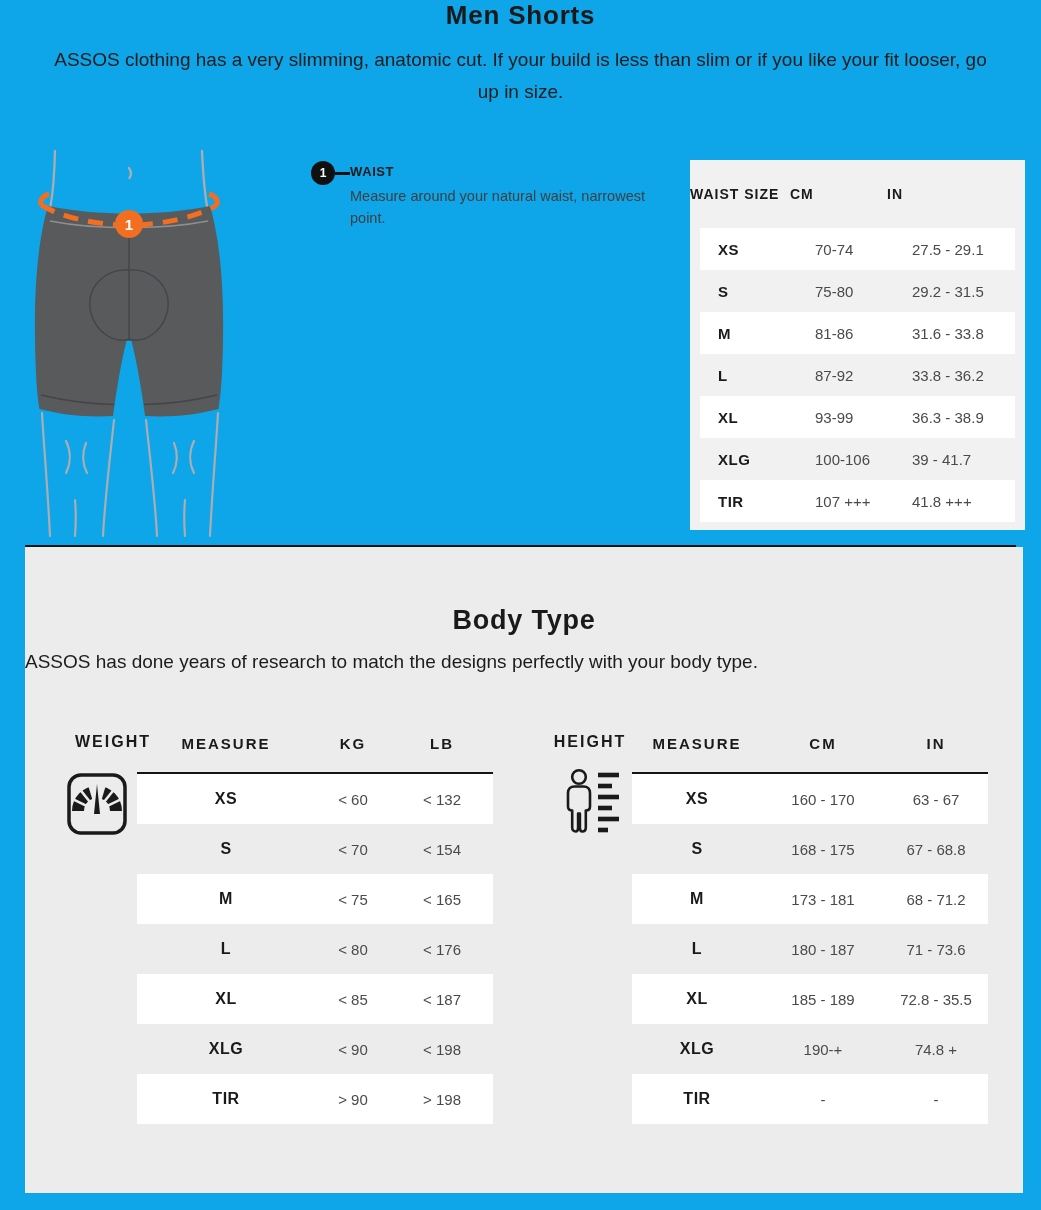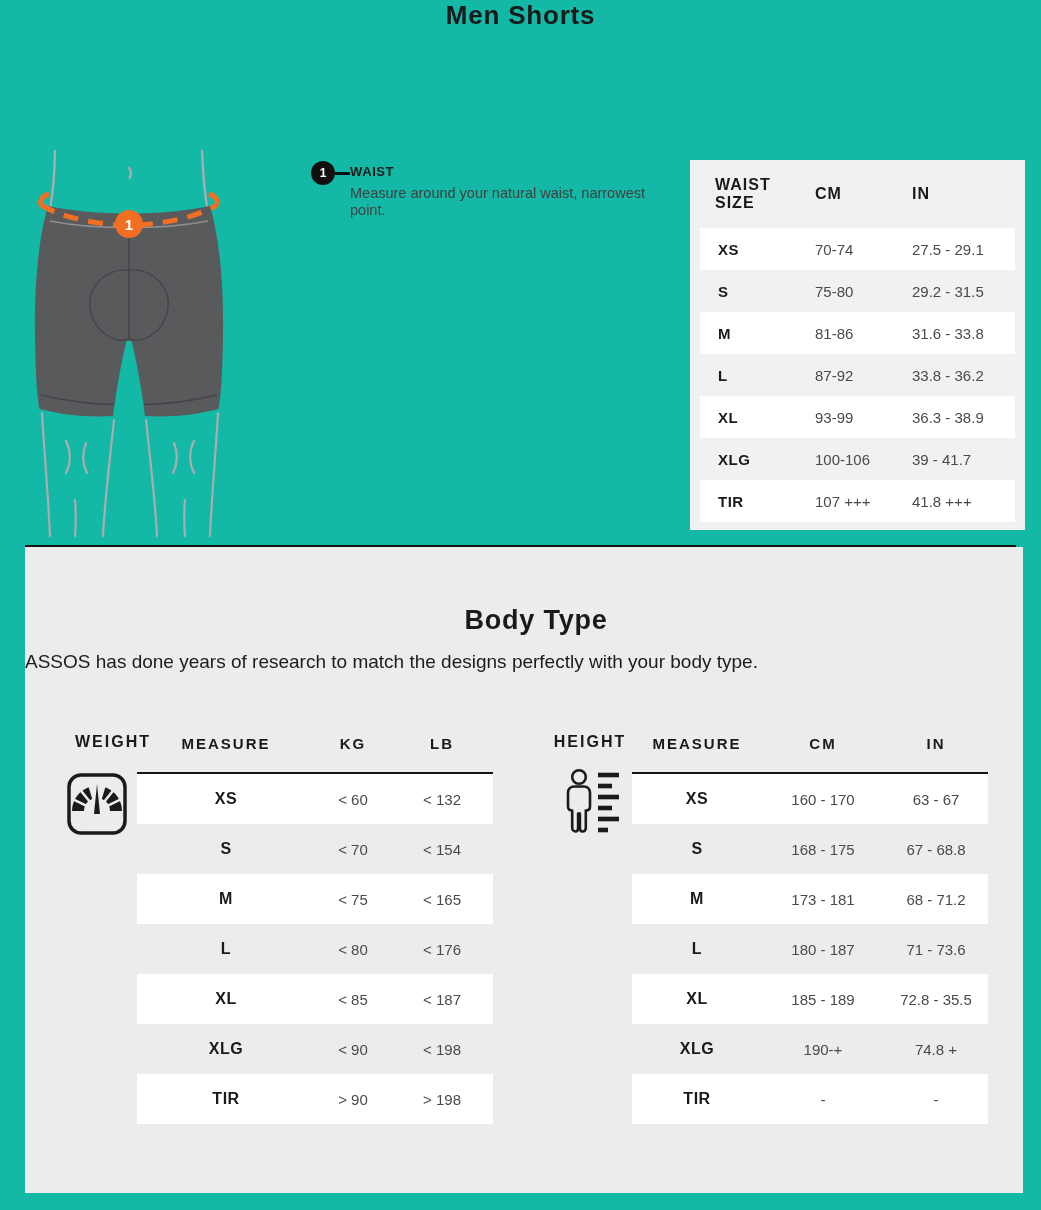--- a/index.html
+++ b/index.html
@@ -1,52 +1,52 @@
 <!DOCTYPE html>
 <html><head>
 <meta charset="utf-8">
 <style>
   * { margin:0; padding:0; box-sizing:border-box; }
   body { background:#fff; font-family:"Liberation Sans","DejaVu Sans",sans-serif; color:#1a1a1a; }
-  .page { position:relative; width:1041px; height:1210px; background:#14b8a6; overflow:hidden; }
+  .page { position:relative; width:1041px; height:1210px; background:#0ea5e9; overflow:hidden; }
 
   
   .page-title { position:absolute; top:0; left:0; width:100%; text-align:center;
     font-size:26px; font-weight:700; letter-spacing:0.8px; line-height:30px; }
   .intro { position:absolute; top:44px; left:50%; transform:translateX(-50%);
     width:950px; text-align:center; font-size:19px; line-height:32px; color:#1c1c1c; }
 
   
   .shorts-svg { position:absolute; left:28px; top:148px; }
 
   
   .annotation { position:absolute; left:311px; top:161px; display:flex; }
   .badge { width:24px; height:24px; border-radius:50%; background:#101010; color:#fff;
     font-size:12px; font-weight:700; display:flex; align-items:center; justify-content:center; flex:0 0 auto; }
   .badge-dash { width:15px; height:2.5px; background:#101010; margin-top:11px; flex:0 0 auto; }
   .ann-text { width:330px; }
   .ann-title { font-size:13px; font-weight:700; letter-spacing:0.6px; line-height:18px; padding-top:2px; }
-  .ann-desc { margin-top:4px; font-size:14.5px; line-height:17px; color:#3f3f3f; }
+  .ann-desc { margin-top:4px; font-size:14.5px; line-height:22px; color:#3f3f3f; }
 
   
   .waist-table { position:absolute; left:690px; top:160px; width:335px; height:370px; background:#f1f1f1; }
-  .waist-head { display:grid; grid-template-columns:100px 97px auto; padding-left:25px;
-    height:68px; align-items:center; font-size:16px; font-weight:700; letter-spacing:1px; }
+  .waist-head { display:grid; grid-template-columns:100px 97px auto; 
+    height:68px; align-items:center; font-size:14px; font-weight:700; letter-spacing:1px; }
   .wrow { display:grid; grid-template-columns:97px 97px auto; padding-left:18px;
     margin:0 10px; height:42px; align-items:center; }
   .wrows .wrow:nth-child(odd) { background:#fff; }
   .wsize { font-size:15px; font-weight:700; letter-spacing:0.5px; }
   .wval { font-size:15px; color:#4a4a4a; }
 
   
   .divider { position:absolute; left:25px; top:545px; width:991px; height:2px; background:#141414; }
 
   
   .body-section { position:absolute; left:25px; top:547px; width:998px; height:646px; background:#ececec; }
-  .bt-title { position:absolute; top:58px; left:12px; width:100%; text-align:center;
+  .bt-title { position:absolute; top:58px; left:0; width:100%; text-align:center;
     font-size:27px; font-weight:700; letter-spacing:0.8px; }
   .bt-sub { position:absolute; top:104px; left:0; width:100%; text-align:left; font-size:19px; color:#1c1c1c; }
 
   .group-label { position:absolute; width:110px; text-align:center;
     font-size:16px; font-weight:700; letter-spacing:2px; top:186px; }
   .bhead { position:absolute; top:182px; width:356px; height:28px; display:grid; align-items:center;
     font-size:15px; font-weight:700; letter-spacing:2px; text-align:center; }
   .btable { position:absolute; top:225px; width:356px; border-top:2px solid #141414; }
   .brow { display:grid; height:50px; align-items:center; text-align:center; }
   .btable .brow:nth-child(odd) { background:#fff; }
@@ -61,20 +61,21 @@
   .height-label { left:510px; }
   .weight-icon { position:absolute; left:40px; top:223px; }
   .height-icon { position:absolute; left:538px; top:221px; }
 </style>
 </head>
 <body>
 
 <div class="page">
 
   <h1 class="page-title">Men Shorts</h1>
+  <div class="intro">ASSOS clothing has a very slimming, anatomic cut. If your build is less than slim or if you like your fit looser, go up in size.</div>
 
   <svg class="shorts-svg" width="250" height="390" viewBox="0 0 250 390">
     <g fill="none" stroke="#ABADB0" stroke-width="2.3" stroke-linecap="round">
       <path d="M 27 3 C 26.5 24, 25 44, 22.5 58"></path>
       <path d="M 174 3 C 175 24, 176.5 44, 179 58"></path>
       <path d="M 101 20 c 2.5 3.5, 2.5 7, 0.5 10"></path>
     </g>
     <path fill="#595A5C" d="M 20 58 C 68 68, 134 68, 182 58 C 191 88, 196 135, 195 190 C 194.5 225, 193 247, 190.5 261 C 165 267.5, 141 269.5, 117 268 C 113.5 241, 109 215, 103.5 193 L 98.5 193 C 93 215, 88.5 241, 85 268 C 61 269.5, 37 267.5, 11.5 261 C 9 247, 7.5 225, 7 190 C 6 135, 11 88, 20 58 Z"></path>
     <g fill="none" stroke="#44454a" stroke-width="1.4">
       <path d="M 101 82 L 101 191"></path>

